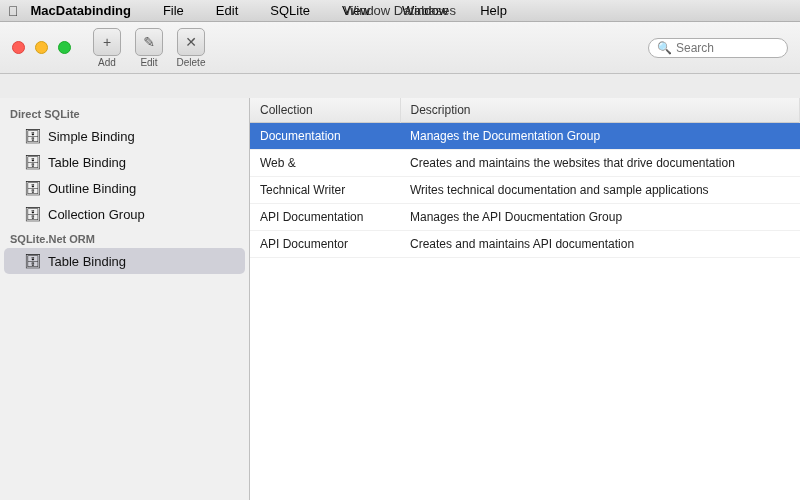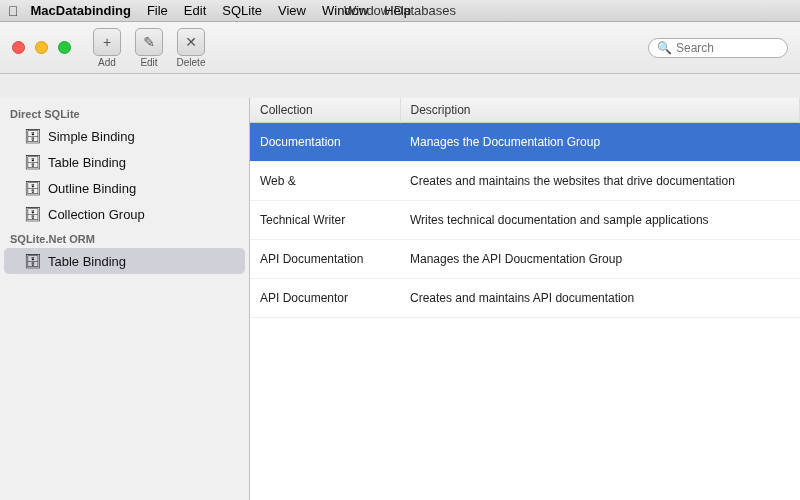--- a/index.html
+++ b/index.html
@@ -24,21 +24,21 @@
     }
     .apple-menu {
       margin-left: 8px;
       font-size: 14px;
       color: #333;
     }
     .menu-bar {
       display: flex;
       align-items: center;
       height: 22px;
-      gap: 0;
+      gap: 16px;
       margin-left: 4px;
     }
     .menu-item {
       padding: 0 8px;
       font-size: 13px;
       color: #000;
       height: 100%;
       display: flex;
       align-items: center;
       cursor: default;
@@ -203,21 +203,21 @@
     .data-table tbody tr {
       border-bottom: 1px solid #f0f0f0;
     }
     .data-table tbody tr.selected {
       background: #3a74d0;
     }
     .data-table tbody tr.selected td {
       color: #fff;
     }
     .data-table tbody td {
-      padding: 12px 10px;
+      padding: 6px 10px;
       font-size: 12px;
       color: #222;
     }
     .data-table tbody td:first-child {
       width: 150px;
       min-width: 120px;
     }
   </style>
 </head>
 <body>

